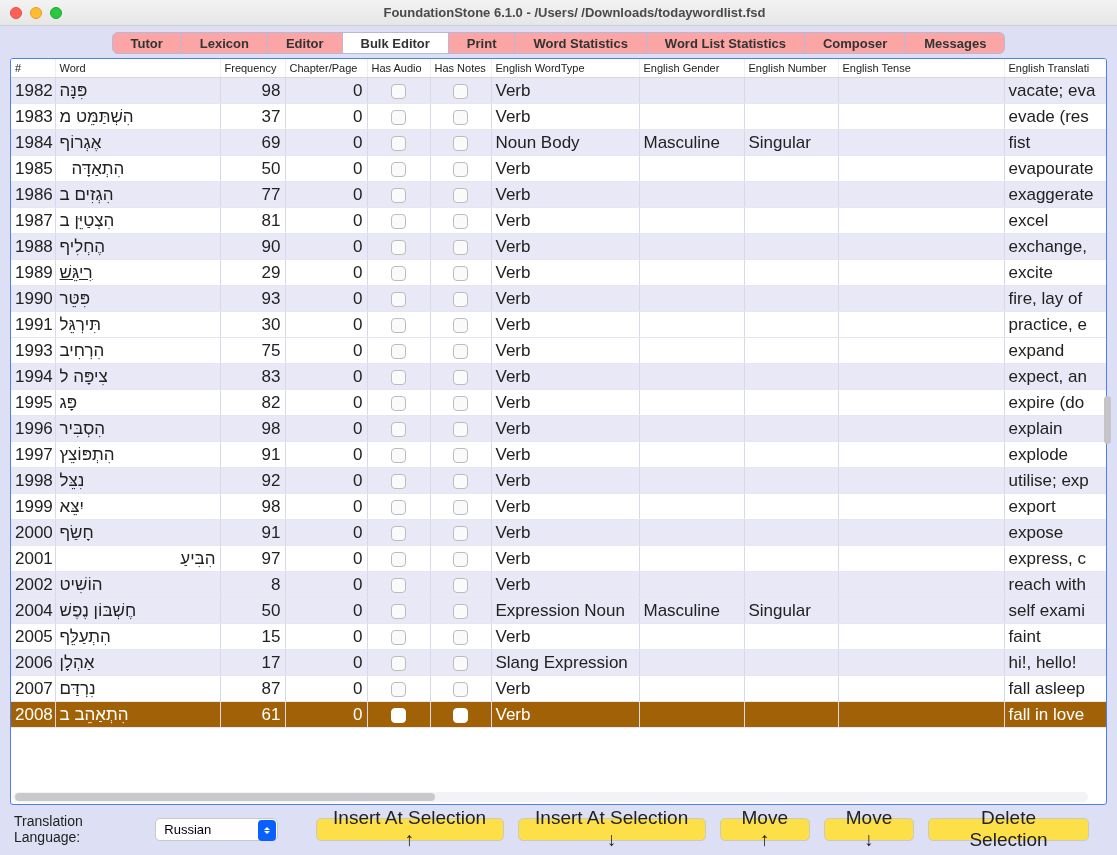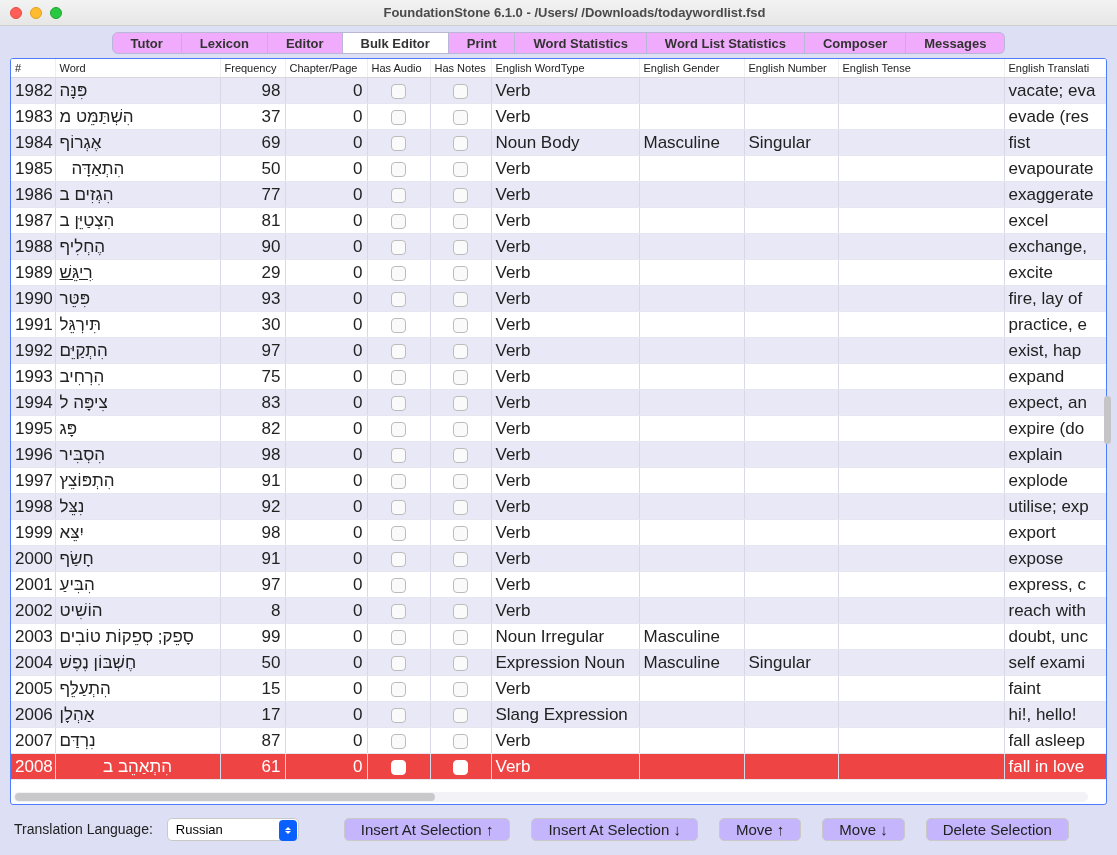--- a/index.html
+++ b/index.html
@@ -35,21 +35,21 @@
     pointer-events:none;
     padding-left:32px;
   }
   .toolbar {
     height: 28px;
     display:flex; justify-content:center; align-items:center;
     gap: 0;
     padding-top:6px;
   }
   .tab-btn {
-    background:#f0abfc;
+    background:#fca5a5;
     border:1px solid #b8b8d6;
     height:22px;
     padding:0 18px;
     font-size:13px;
     font-weight:600;
     color:#333;
     display:flex; align-items:center;
     cursor:pointer;
   }
   .tab-btn:first-child{border-radius:6px 0 0 6px;}
@@ -89,21 +89,21 @@
     border-right:1px solid #d8d8e8;
     border-bottom:1px solid #e6e6f0;
     white-space:nowrap;
     overflow:hidden;
     color:#222;
     font-size:17px;
     vertical-align:middle;
   }
   .tbl tr.even td { background:#e8e8f6; }
   .tbl tr.odd td { background:#fff; }
-  .tbl tr.sel td { background:#ef4444; color:#fff; }
+  .tbl tr.sel td { background:#a16207; color:#fff; }
   .col-num { width:44px; text-align:left; font-size:17px;}
   .col-word { width:165px; }
   .col-freq { width:65px; text-align:right;}
   .col-chap { width:82px; text-align:right;}
   .col-audio { width:63px; text-align:center;}
   .col-notes { width:61px; text-align:center;}
   .col-type { width:148px;}
   .col-gender { width:105px;}
   .col-number { width:94px;}
   .col-tense { width:166px;}
@@ -164,29 +164,29 @@
     border-radius:4px;
     display:flex; flex-direction:column; align-items:center; justify-content:center;
     gap:1px;
   }
   .select .arrow::before, .select .arrow::after{
     content:""; width:0;height:0; border-left:3px solid transparent;border-right:3px solid transparent;
   }
   .select .arrow::before{border-bottom:3px solid #fff;}
   .select .arrow::after{border-top:3px solid #fff;}
   .btn {
-    background:#c4b5fd;
+    background:#fde047;
     border:1px solid #c9c9c9;
     border-radius:5px;
     height:23px;
     padding:0 16px;
-    font-size:15px;
+    font-size:19px;
     color:#222;
     cursor:pointer;
-    display:flex; align-items:center;margin-left:7px;
+    display:flex; align-items:center;
   }
 </style>
 </head>
 <body>
 
 <div class="titlebar">
   <div class="traffic-lights">
     <div class="tl red"></div>
     <div class="tl yellow"></div>
     <div class="tl green"></div>
@@ -347,33 +347,20 @@
           <td class="col-freq">30</td>
           <td class="col-chap">0</td>
           <td class="col-audio"><span class="chk"></span></td>
           <td class="col-notes"><span class="chk"></span></td>
           <td class="col-type">Verb</td>
           <td class="col-gender"></td>
           <td class="col-number"></td>
           <td class="col-tense"></td>
           <td class="col-trans">practice, e</td>
         </tr>
-        <tr class="even">
-          <td class="col-num">1992</td>
-          <td class="col-word" dir="rtl" style="text-align: left;">הִתְקַיֵּם</td>
-          <td class="col-freq">97</td>
-          <td class="col-chap">0</td>
-          <td class="col-audio"><span class="chk"></span></td>
-          <td class="col-notes"><span class="chk"></span></td>
-          <td class="col-type">Verb</td>
-          <td class="col-gender"></td>
-          <td class="col-number"></td>
-          <td class="col-tense"></td>
-          <td class="col-trans">exist, hap</td>
-        </tr>
         <tr class="odd">
           <td class="col-num">1993</td>
           <td class="col-word" dir="rtl" style="text-align: left;">הִרְחִיב</td>
           <td class="col-freq">75</td>
           <td class="col-chap">0</td>
           <td class="col-audio"><span class="chk"></span></td>
           <td class="col-notes"><span class="chk"></span></td>
           <td class="col-type">Verb</td>
           <td class="col-gender"></td>
           <td class="col-number"></td>
@@ -466,21 +453,21 @@
           <td class="col-audio"><span class="chk"></span></td>
           <td class="col-notes"><span class="chk"></span></td>
           <td class="col-type">Verb</td>
           <td class="col-gender"></td>
           <td class="col-number"></td>
           <td class="col-tense"></td>
           <td class="col-trans">expose</td>
         </tr>
         <tr class="odd">
           <td class="col-num">2001</td>
-          <td class="col-word" dir="rtl" style="text-align: left;">הִבִּיעַ</td>
+          <td class="col-word" dir="rtl" style="text-align: right;">הִבִּיעַ</td>
           <td class="col-freq">97</td>
           <td class="col-chap">0</td>
           <td class="col-audio"><span class="chk"></span></td>
           <td class="col-notes"><span class="chk"></span></td>
           <td class="col-type">Verb</td>
           <td class="col-gender"></td>
           <td class="col-number"></td>
           <td class="col-tense"></td>
           <td class="col-trans">express, c</td>
         </tr>
@@ -490,33 +477,20 @@
           <td class="col-freq">8</td>
           <td class="col-chap">0</td>
           <td class="col-audio"><span class="chk"></span></td>
           <td class="col-notes"><span class="chk"></span></td>
           <td class="col-type">Verb</td>
           <td class="col-gender"></td>
           <td class="col-number"></td>
           <td class="col-tense"></td>
           <td class="col-trans">reach with</td>
         </tr>
-        <tr class="odd">
-          <td class="col-num">2003</td>
-          <td class="col-word" dir="rtl" style="text-align: left;">סָפֵק; סְפֵקוֹת טוֹבִים</td>
-          <td class="col-freq">99</td>
-          <td class="col-chap">0</td>
-          <td class="col-audio"><span class="chk"></span></td>
-          <td class="col-notes"><span class="chk"></span></td>
-          <td class="col-type">Noun Irregular</td>
-          <td class="col-gender">Masculine</td>
-          <td class="col-number"></td>
-          <td class="col-tense"></td>
-          <td class="col-trans">doubt, unc</td>
-        </tr>
         <tr class="even">
           <td class="col-num">2004</td>
           <td class="col-word" dir="rtl" style="text-align: left;">חֶשְׁבּוֹן נֶפֶשׁ</td>
           <td class="col-freq">50</td>
           <td class="col-chap">0</td>
           <td class="col-audio"><span class="chk"></span></td>
           <td class="col-notes"><span class="chk"></span></td>
           <td class="col-type">Expression Noun</td>
           <td class="col-gender">Masculine</td>
           <td class="col-number">Singular</td>
@@ -557,21 +531,21 @@
           <td class="col-audio"><span class="chk"></span></td>
           <td class="col-notes"><span class="chk"></span></td>
           <td class="col-type">Verb</td>
           <td class="col-gender"></td>
           <td class="col-number"></td>
           <td class="col-tense"></td>
           <td class="col-trans">fall asleep</td>
         </tr>
         <tr class="sel">
           <td class="col-num">2008</td>
-          <td class="col-word" dir="rtl" style="text-align: center;">הִתְאַהֵב ב</td>
+          <td class="col-word" dir="rtl" style="text-align: left;">הִתְאַהֵב ב</td>
           <td class="col-freq">61</td>
           <td class="col-chap">0</td>
           <td class="col-audio"><span class="chk sel"></span></td>
           <td class="col-notes"><span class="chk sel"></span></td>
           <td class="col-type">Verb</td>
           <td class="col-gender"></td>
           <td class="col-number"></td>
           <td class="col-tense"></td>
           <td class="col-trans">fall in love</td>
         </tr>

